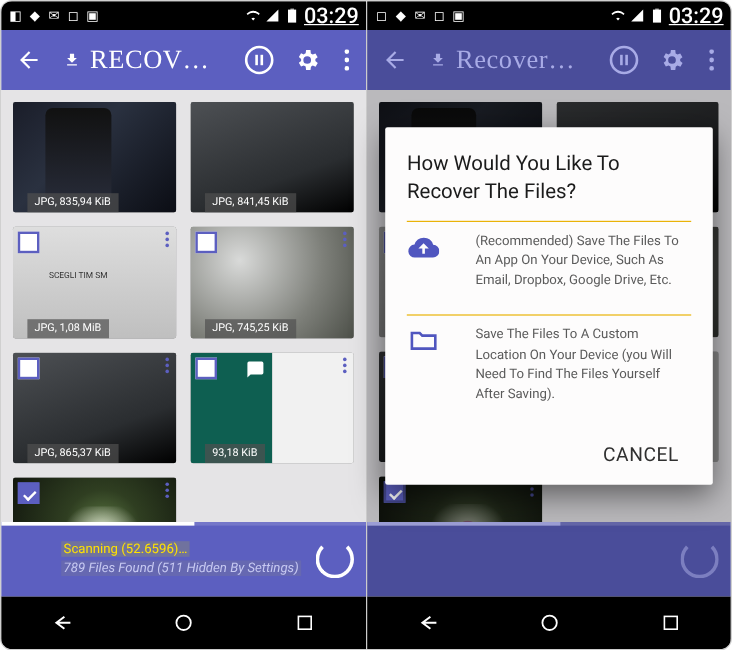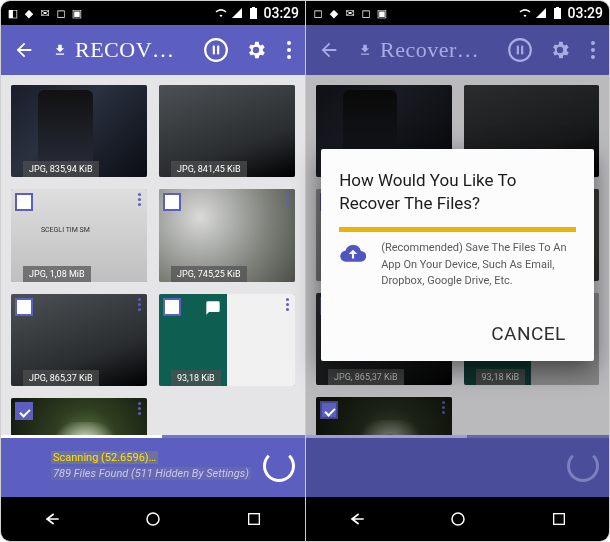--- a/index.html
+++ b/index.html
@@ -15,21 +15,21 @@
     }
     .phone { width: 50%; height: 100%; display: flex; flex-direction: column; background: #e5e4e6; position: relative; }
     .phone.right { border-left: 1px solid #ccc; }
 
     
     .statusbar {
       height: 24px; background: #000; color: #fff; display: flex; align-items: center;
       font-size: 11px; padding: 0 6px; justify-content: space-between;
     }
     .statusbar .icons-left, .statusbar .icons-right { display: flex; gap: 4px; align-items: center; }
-    .statusbar .clock { font-size: 14px; font-weight: 500; }
+    .statusbar .clock { font-size: 18px; font-weight: 500; text-decoration: underline; }
     .si { width: 12px; height: 12px; display: inline-flex; align-items: center; justify-content: center; }
 
     
     .appbar {
       height: 50px; background: #5c5fc0; display: flex; align-items: center; padding: 0 6px; gap: 6px; color: #fff;
     }
     .appbar.dim { background: #4a4d9a; }
     .appbar .title {
       font-family: "Times New Roman", serif;
       font-size: 22px; letter-spacing: .5px;
@@ -87,26 +87,26 @@
     .spinner.dim{ border-color:#7c7fc0; border-top-color:transparent; }
 
     
     .navbar{ height:44px;background:#000;display:flex;align-items:center;justify-content:space-around; }
     .navbtn{ width:46px;height:28px;display:flex;align-items:center;justify-content:center;color:#fff;cursor:pointer; }
 
     
     .overlay{ position:absolute; inset:0; background:rgba(0,0,0,.0); display:flex;align-items:center;justify-content:center; z-index:5; }
     .dialog{ width:90%; background:#fdfcfc; border-radius:2px; box-shadow:0 8px 26px rgba(0,0,0,.5); padding:20px 18px 10px; display:flex;flex-direction:column; gap:12px; }
     .dialog .dtitle{ font-size:17px; color:#1b1b1b; line-height:1.35; }
-    .dopt{ display:flex; gap:14px; padding:8px 0; border-top:5px solid #eab308; }
+    .dopt{ display:flex; gap:29px; padding:8px 0; border-top:1px solid #eab308; }
     .dopt:first-of-type{ border-top:none; }
     .dopt .dicon{ width:28px; flex:0 0 28px; color:#5056bf; display:flex;align-items:flex-start;justify-content:center; }
     .dopt .dtxt{ font-size:11px; color:#5a5a5a; line-height:1.5; }
     .dbtns{ display:flex; justify-content:flex-end; padding-top:6px; }
-    .dcancel{ font-size:19px; color:#303030; letter-spacing:.5px; padding:6px 10px; cursor:pointer; }
+    .dcancel{ font-size:16px; color:#303030; letter-spacing:.5px; padding:6px 10px; cursor:pointer; }
 
     
     .dim-grid .thumb .img { filter:brightness(.55) saturate(.8); }
     .dim-grid .badge{ background:rgba(70,70,70,.8); color:#b8b8b8; }
     .dim-grid .chk{ border-color:#43468b; }
     .dim-grid .dots3 span{ background:#43468b; }
 
   </style>
 </head>
 <body>
@@ -438,20 +438,28 @@
 
       <div class="dopt">
         <div class="dicon">
           <svg width="26" height="26" viewBox="0 0 24 24">
               <path fill="#5056bf" d="M19.35 10.04A7.49 7.49 0 0 0 5 10a5 5 0 0 0 .5 10H19a4.5 4.5 0 0 0 .35-9.96zM13 13v4h-2v-4H8l4-4 4 4h-3z"></path>
             </svg>
         </div>
         <div class="dtxt">(Recommended) Save The Files To An App On Your Device, Such As Email, Dropbox, Google Drive, Etc.</div>
       </div>
 
+      <div class="dopt">
+        <div class="dicon">
+          <svg width="26" height="26" viewBox="0 0 24 24">
+              <path fill="none" stroke="#5056bf" stroke-width="2" d="M3 6h6l2 2h10v10H3z"></path>
+            </svg>
+        </div>
+        <div class="dtxt">Save The Files To A Custom Location On Your Device (you Will Need To Find The Files Yourself After Saving).</div>
+      </div>
 
 
       <div class="dbtns">
         <div class="dcancel">CANCEL</div>
       </div>
     </div>
   </div>
 
 </div>
 

